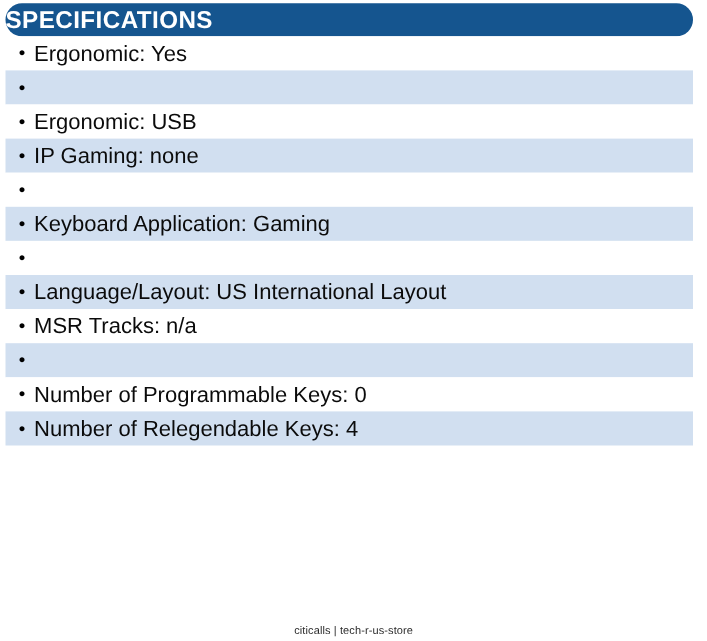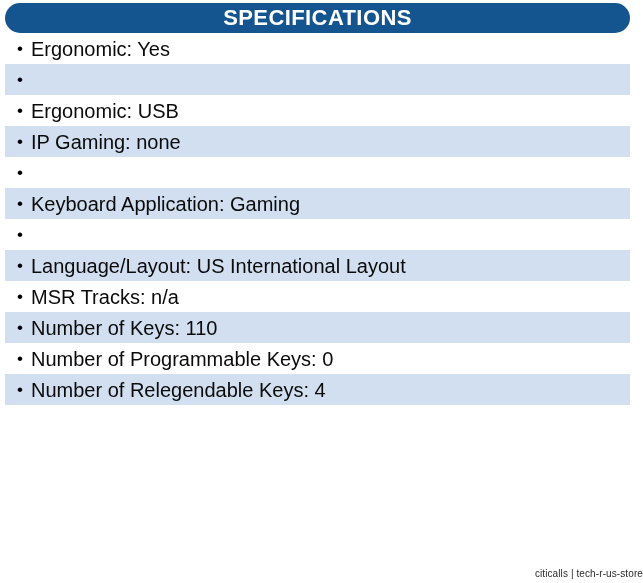--- a/index.html
+++ b/index.html
@@ -23,21 +23,21 @@
     position: absolute;
     left: 5px;
     top: 3px;
     width: 625px;
   }
   .spec-header {
     background: #15558f;
     height: 30px;
     display: flex;
     align-items: center;
-    justify-content: center;
+    justify-content: flex-start;
     border-radius: 15px;
   }
   .spec-header-title {
     color: #ffffff;
     font-size: 22px;
     font-weight: bold;
     letter-spacing: 0.4px;
     line-height: 1;
     font-family: "Liberation Sans", sans-serif;
   }
@@ -73,21 +73,21 @@
     line-height: 1;
     white-space: nowrap;
     font-family: "Liberation Sans", sans-serif;
     text-align: right;
   }
   .footer {
     position: absolute;
     left: 0;
     top: 563px;
     width: 643px;
-    text-align: right;
+    text-align: center;
   }
   .footer-text {
     font-size: 10px;
     color: #2b2b2b;
     font-family: "Liberation Sans", sans-serif;
     letter-spacing: 0.1px;
   }
 </style>
 </head>
 <body>
@@ -139,21 +139,20 @@
         <span class="spec-text">Language/Layout: US International Layout</span>
       </div>
 
       <div class="spec-row odd">
         <span class="bullet">•</span>
         <span class="spec-text">MSR Tracks: n/a</span>
       </div>
 
       <div class="spec-row even">
         <span class="bullet">•</span>
-        <span class="spec-text">Number of Keys: 110</span>
       </div>
 
       <div class="spec-row odd">
         <span class="bullet">•</span>
         <span class="spec-text">Number of Programmable Keys: 0</span>
       </div>
 
       <div class="spec-row even">
         <span class="bullet">•</span>
         <span class="spec-text">Number of Relegendable Keys: 4</span>

